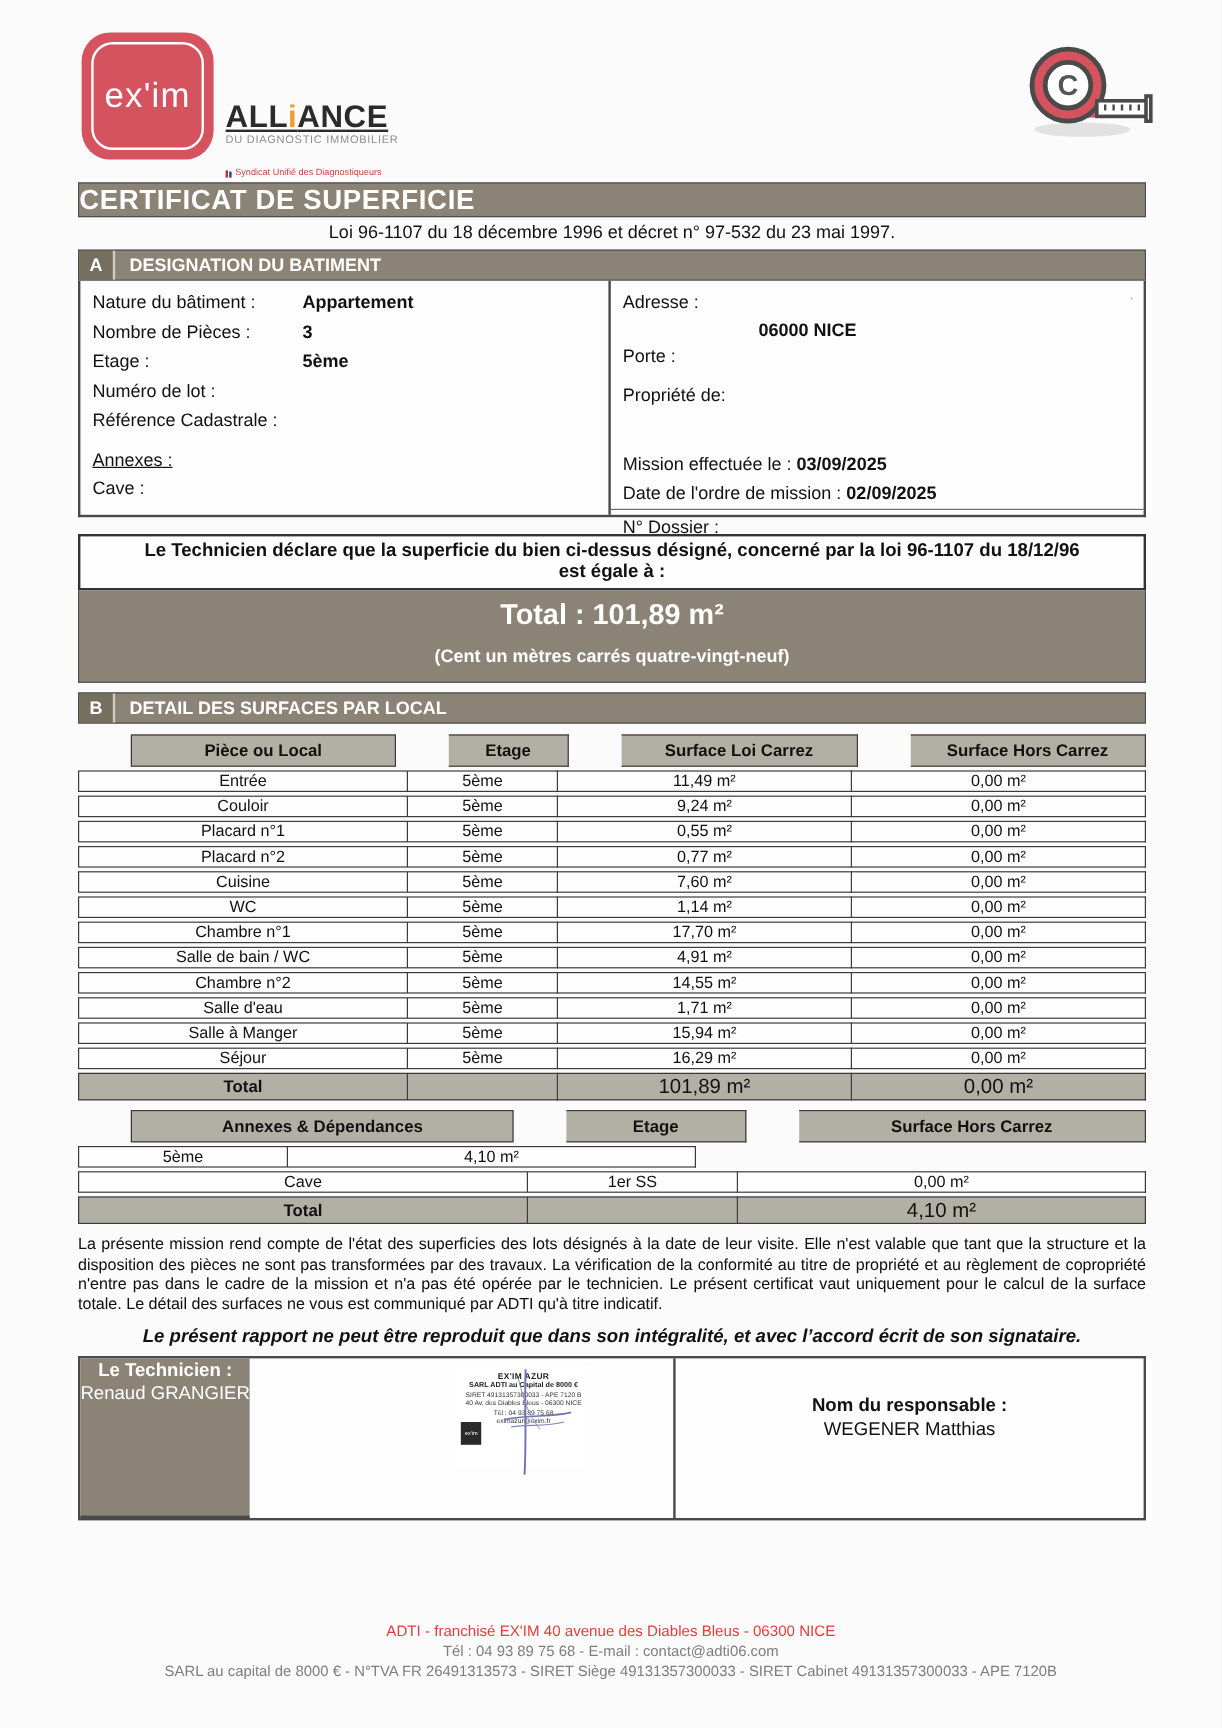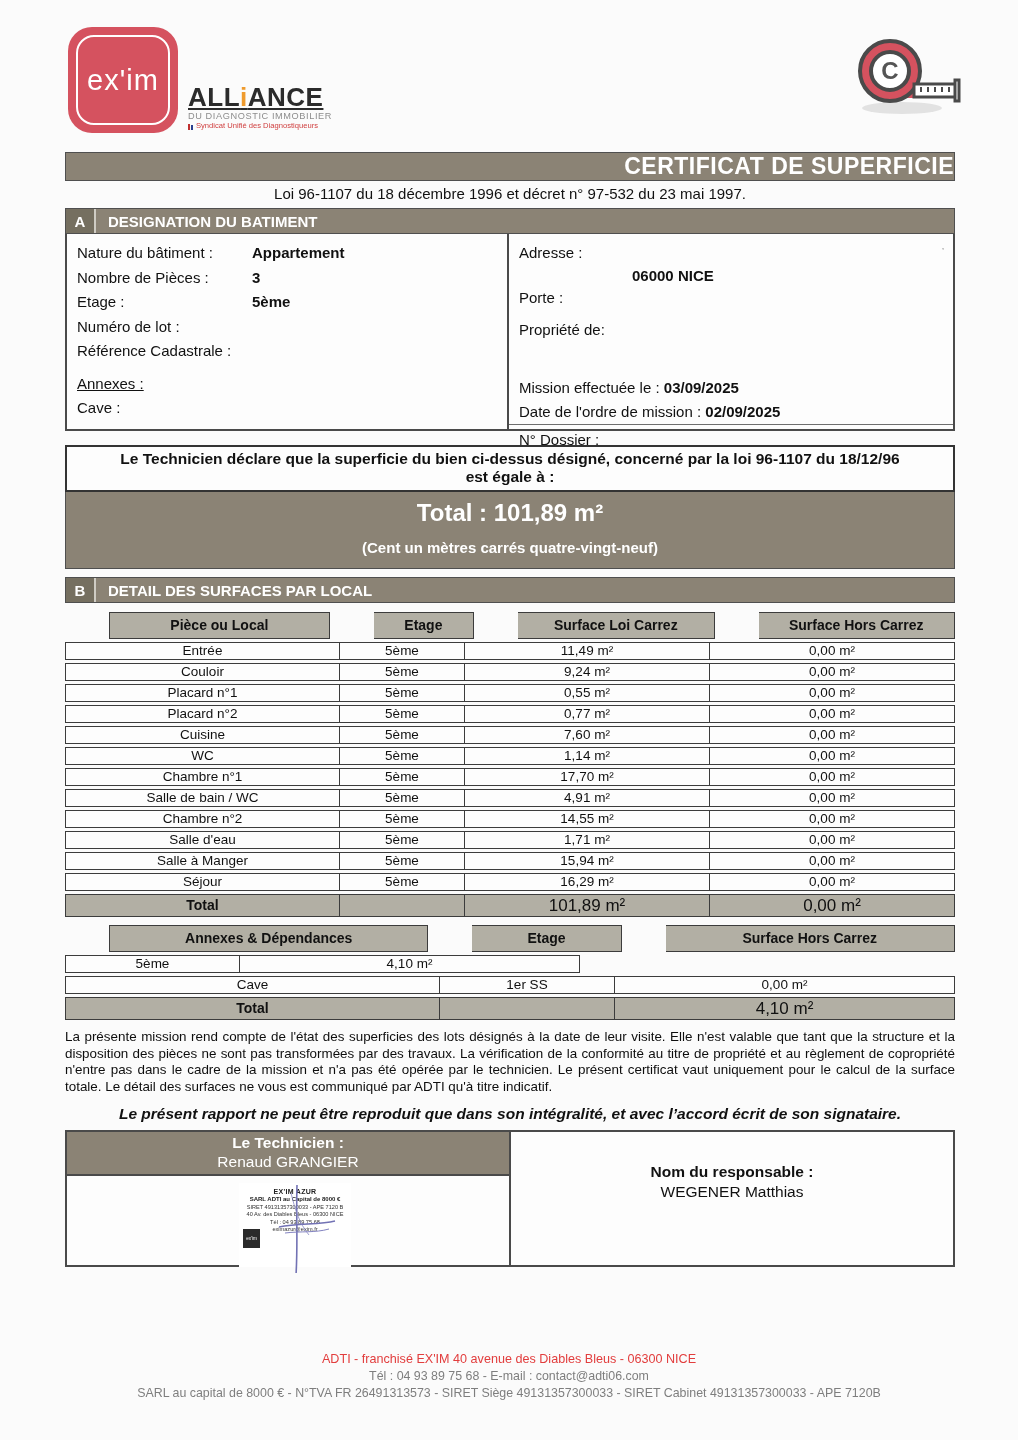--- a/index.html
+++ b/index.html
@@ -9,30 +9,30 @@
   
   .exim-logo { position:absolute; left:68px; top:27px; width:110px; height:106px;
     background:#d5525f; border-radius:24px; display:flex; align-items:center; justify-content:center; }
   .exim-logo .inner { width:94px; height:90px; border:2px solid #fff; border-radius:18px;
     display:flex; align-items:center; justify-content:center; }
   .exim-logo .word { color:#fff; font-size:29px; letter-spacing:1px; font-weight:400; }
   .alliance { position:absolute; left:188px; top:84px; width:130px; }
   .alliance-word { font-size:26px; font-weight:bold; color:#2b2b2b; letter-spacing:0.5px; line-height:26px;text-decoration:underline; }
   .alliance-word .i-orange { color:#ef9b2d; }
   .alliance-sub { font-size:9.2px; color:#8d8d8d; letter-spacing:0.6px; margin-top:1px; white-space:nowrap; }
-  .alliance-tag { font-size:7.6px; color:#d04040; margin-top:0; white-space:nowrap; display:flex; align-items:flex-end; }
+  .alliance-tag { font-size:7.6px; color:#d04040; margin-top:18px; white-space:nowrap; display:flex; align-items:flex-end; }
   .sq-red { display:inline-block; width:6px; height:6px; background:#c03030; margin-right:1px; }
   .sq-blue { display:inline-block; width:5px; height:5px; background:#2a3f8f; margin-right:3px; margin-top:3px; }
   .tape-icon { position:absolute; left:850px; top:34px; }
 
   
   .content { position:absolute; left:65px; top:0; width:890px; padding-top:152px; }
 
   .title-bar { background:#8b8375; border:1px solid #4f4f4f; height:29px; line-height:27px;
-    text-align:right; color:#fff; font-size:23px; font-weight:bold; letter-spacing:0.5px; }
+    text-align:left; color:#fff; font-size:23px; font-weight:bold; letter-spacing:0.5px; }
   .subtitle { text-align:center; font-size:15px; color:#111; margin-top:4px; }
 
   .sec-header { margin-top:6px; background:#8b8375; border:1px solid #4f4f4f; height:26px; display:flex; align-items:stretch; }
   .sec-header .letter { width:30px; background:#756f60; color:#fff; font-weight:bold; font-size:15px;
     display:flex; align-items:center; justify-content:center; border-right:2px solid #cfccc4; }
   .sec-header .label { color:#ffffff; font-weight:bold; font-size:15px; display:flex; align-items:center; padding-left:12px; }
 
   
   .sec-a-body { border:2px solid #4a4a4a; border-top:none; height:197px; display:flex; background:#fdfdfd; font-size:15px; }
   .col-left { width:440px; padding:7px 10px 0 10px; }
@@ -71,21 +71,21 @@
   .trow.ttotal > div.big { font-size:17px; }
   .rooms .c0 { width:275px; } .rooms .c1 { width:125px; } .rooms .c2 { width:245px; } .rooms .c3 { width:245px; }
   .annex .c0 { width:375px; } .annex .c1 { width:175px; } .annex .c2 { width:340px; }
 
   
   .disclaimer { margin-top:9px; font-size:13.4px; line-height:16.6px; text-align:justify; color:#0e0e0e; }
   .notice { margin-top:10px; font-size:15.5px; font-weight:bold; font-style:italic; text-align:center; white-space:nowrap; }
 
   
   .sig { margin-top:7px; border:2px solid #4a4a4a; height:137px; display:flex; background:#fdfdfd; }
-  .sig-left { width:444px; border-right:2px solid #4a4a4a; display:flex; flex-direction:column; }
+  .sig-left { width:496px; border-right:2px solid #4a4a4a; display:flex; flex-direction:row; }
   .sig-left-header { background:#8b8375; border-bottom:2px solid #4a4a4a; color:#fff; text-align:center;
     font-size:15.5px; line-height:18.5px; padding:2px 0 3px; }
   .sig-left-header .t1 { font-weight:bold; }
   .sig-left-body { flex:1; position:relative; }
   .stamp { position:absolute; left:172px; top:7px; width:112px; height:84px; background:#fff;
     text-align:center; padding-top:5px; color:#222; }
   .stamp .s1 { font-size:7px; font-weight:bold; letter-spacing:0.3px; }
   .stamp .s2 { font-size:6px; font-weight:bold; margin-top:1px; }
   .stamp .s3, .stamp .s4, .stamp .s5, .stamp .s6 { font-size:5.6px; margin-top:1.5px; color:#333; }
   .stamp-logo { position:absolute; left:4px; top:46px; width:17px; height:19px; background:#2a2a2a; color:#fff;

